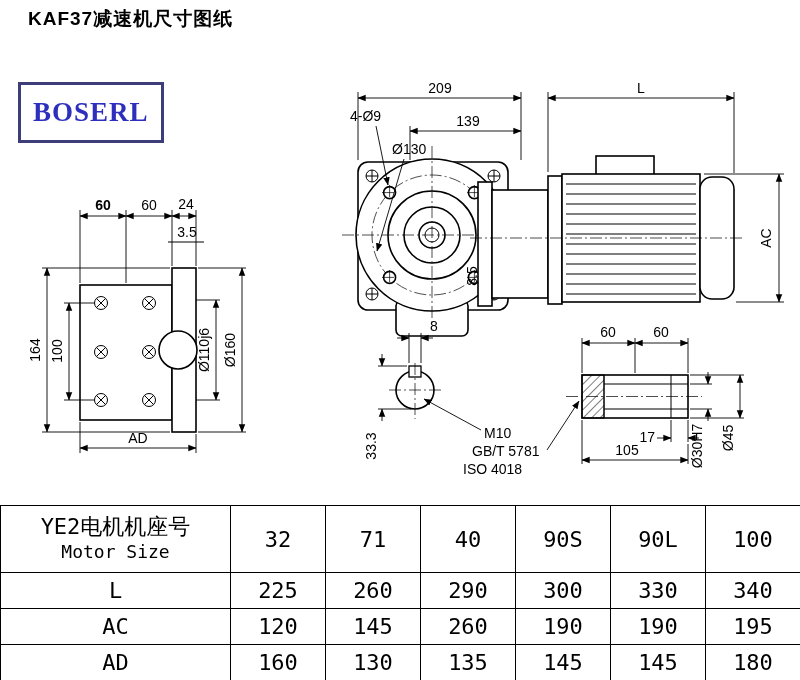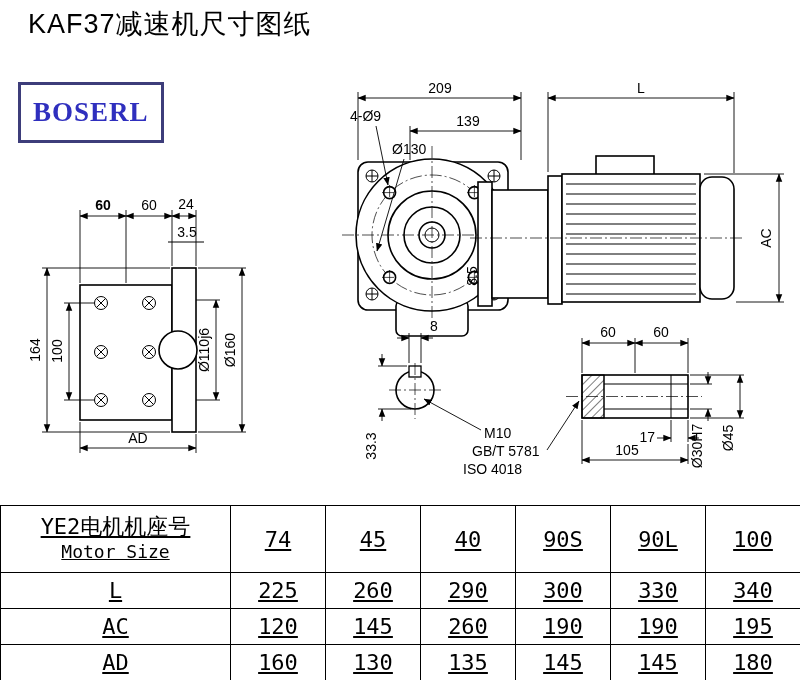--- a/index.html
+++ b/index.html
@@ -1,37 +1,37 @@
 <!DOCTYPE html>
 <html><head>
 <meta charset="utf-8">
 <style>
   html,body{margin:0;padding:0;background:#fff;}
   .page{position:relative;width:800px;height:680px;background:#fff;overflow:hidden;
         font-family:"Liberation Sans",sans-serif;color:#000;}
-  .title{position:absolute;left:28px;top:6px;font-size:27px;font-weight:normal;letter-spacing:1px;}
+  .title{position:absolute;left:28px;top:6px;font-size:19px;font-weight:bold;letter-spacing:1px;}
   .brand{position:absolute;left:18px;top:82px;border:3px solid #3d3d7a;background:#fff;
          color:#2f2fbe;font-family:"Liberation Serif",serif;font-weight:bold;
          font-size:27px;padding:12px 12px;letter-spacing:1px;}
   svg.draw{position:absolute;left:0;top:50px;}
   
   .ol{fill:#fff;stroke:#000;stroke-width:1.6;}
   .thin{fill:none;stroke:#000;stroke-width:1;}
   .cl{fill:none;stroke:#000;stroke-width:0.7;stroke-dasharray:12 3 2 3;}
   .ext{stroke:#000;stroke-width:0.9;fill:none;}
   .dim{stroke:#000;stroke-width:0.9;fill:none;}
   text.d{font-family:"Liberation Sans",sans-serif;font-size:14px;fill:#000;}
   .mid{text-anchor:middle;}
   .endA{text-anchor:end;}
   .b{font-weight:bold;}
   
   table.dim-table{position:absolute;left:0;top:505px;width:800px;border-collapse:collapse;
       table-layout:fixed;font-family:"DejaVu Sans Mono","Liberation Mono",monospace;}
   .dim-table td,.dim-table th{border:1.6px solid #000;text-align:center;vertical-align:middle;
-      font-size:22px;font-weight:normal;padding:0;background:#fff;text-decoration:underline;}
+      font-size:22px;font-weight:normal;padding:0;background:#fff;}
   .dim-table tr{height:36px;}
   .dim-table tr.hdr{height:67px;}
   .hdr-cn{font-size:22px;line-height:26px;}
   .hdr-en{font-size:18px;line-height:24px;}
 </style>
 </head>
 <body>
 
 <div class="page">
 
@@ -283,22 +283,22 @@
         <col style="width:95px">
         <col style="width:95px">
         <col style="width:95px">
     </colgroup>
     <tbody>
         <tr class="hdr">
       <th>
         <div class="hdr-cn">YE2电机机座号</div>
         <div class="hdr-en">Motor Size</div>
       </th>
-      <td>74</td>
-      <td>45</td>
+      <td>32</td>
+      <td>71</td>
       <td>40</td>
       <td>90S</td>
       <td>90L</td>
       <td>100</td>
     </tr>
     <tr>
       <td>L</td>
       <td>225</td>
       <td>260</td>
       <td>290</td>

